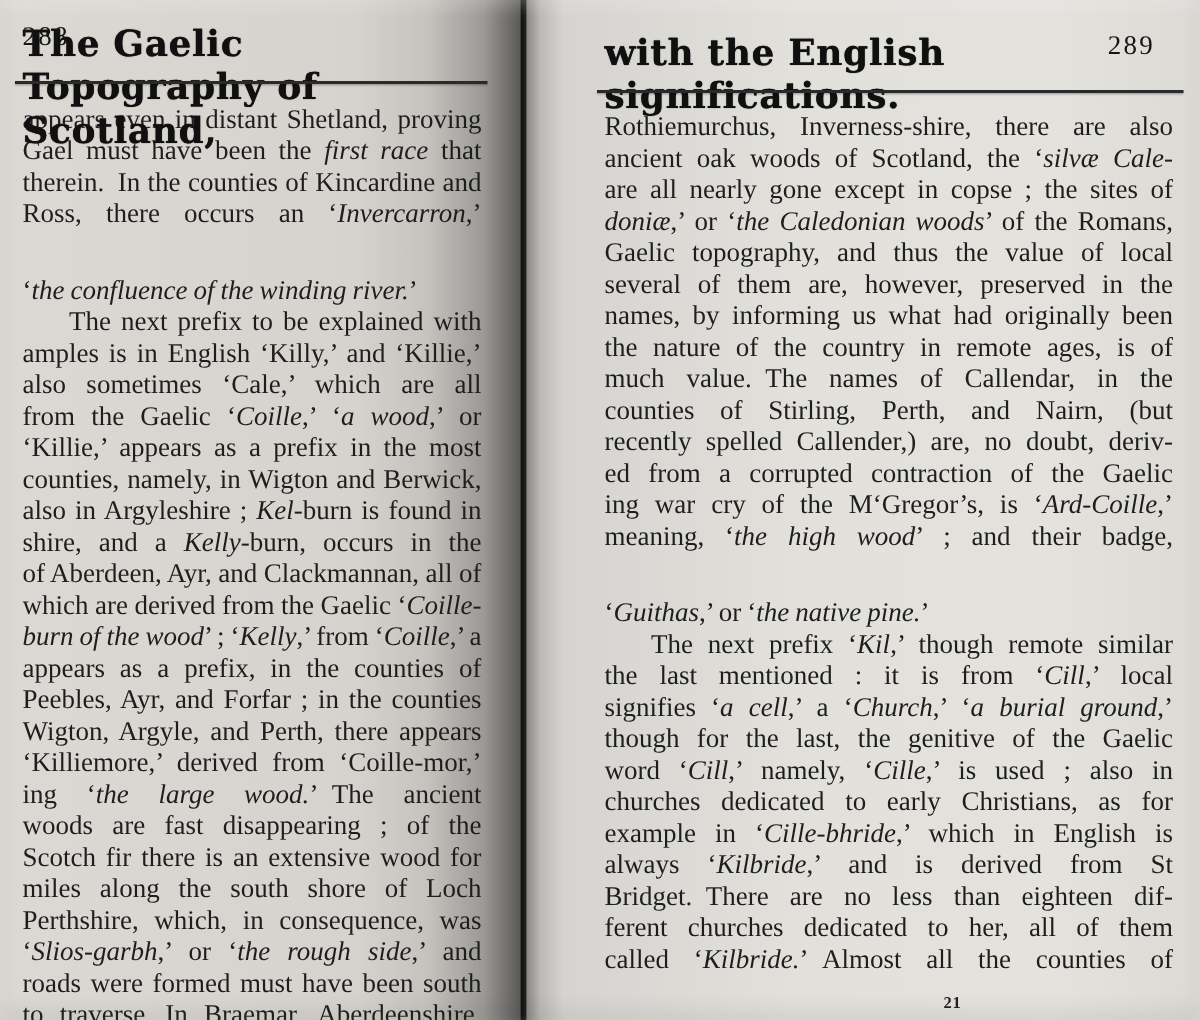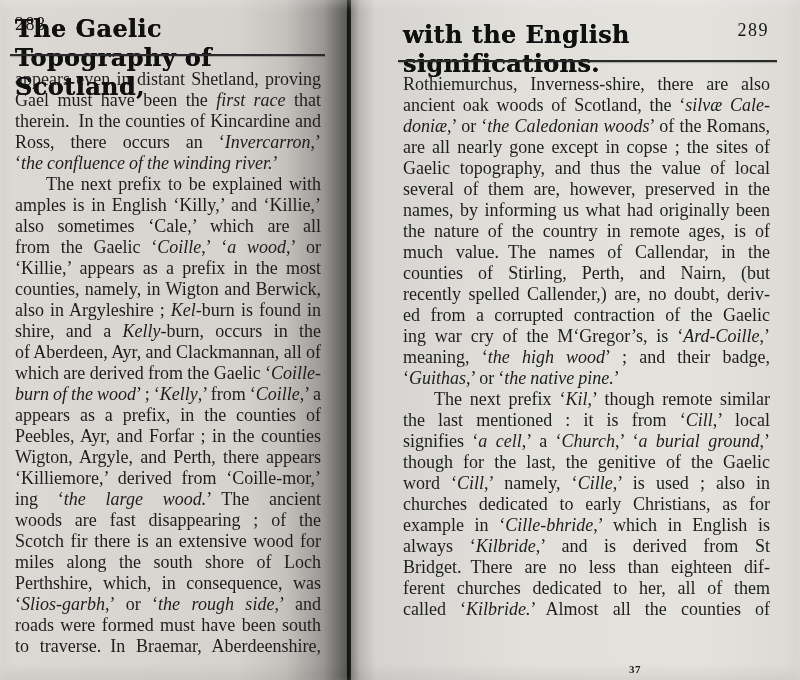--- a/index.html
+++ b/index.html
@@ -20,54 +20,54 @@
     padding:12px 26px 0 15px;
   }
   
   #gutter{width:4px;height:680px;background:linear-gradient(to right,#0e0e0e,#232323);}
   
   #right-page{
     position:relative;
     flex:1;height:680px;
     background:linear-gradient(to right,#878683 0%,#bab8b4 2%,#d6d4d0 5.5%,#e2e0db 40%,#e4e2dd 78%,#dcdad5 100%);
     box-sizing:border-box;
-    padding:18px 30px 0 52px;
+    padding:18px 18px 0 52px;
   }
   
   .page-header{position:relative;height:44px;}
   .running-title{
     display:block;
     font-family:"DejaVu Serif",serif;
     font-weight:700;font-size:24px;letter-spacing:.4px;
     color:#101010;
     padding-top:2px;
     text-shadow:0 0 .6px #101010;
   }
   .page-number{
     position:absolute;top:2px;
     font-size:18px;font-weight:400;letter-spacing:1.5px;color:#151515;
   }
   #left-page .page-number{left:0;}
-  #right-page .page-number{right:1px;}
+  #right-page .page-number{right:12px;}
   .header-rule{
     position:absolute;bottom:0;height:2px;background:#2a2a2a;
     box-shadow:0 1px 1px rgba(0,0,0,.25);
   }
   #left-page .header-rule{left:-5px;right:-4px;}
   #right-page .header-rule{left:-5px;right:-7px;}
   
   .page-body{margin-top:13px;}
   #right-page .page-body{margin-top:12px;}
   .line{
     font-size:18px;line-height:21px;height:21px;overflow:hidden;
     text-align:justify;text-align-last:justify;-moz-text-align-last:justify;
     word-spacing:-.5px;
     white-space:normal;
   }
-  .line.last-line{text-align-last:left;-moz-text-align-last:left;}
+  .line.last-line{text-align-last:left;margin-top:30px;-moz-text-align-last:left;}
   .line.indent{text-indent:31px;}
   .line i{font-style:italic;}
   
   #signature-mark{
     position:absolute;left:278px;bottom:5px;
     font-size:11px;font-weight:700;letter-spacing:.5px;color:#222;
   }
   
   #spread::after{
     content:"";position:absolute;inset:0;pointer-events:none;
@@ -126,22 +126,22 @@
   <div id="right-page">
     <div class="page-header">
       <span class="running-title">with the English significations.</span>
       <span class="page-number">289</span>
       <div class="header-rule"></div>
     </div>
     <div class="page-body" id="right-body">
         <div>
           <div class="line"><span>Rothiemurchus, Inverness-shire, there are also</span></div>
           <div class="line"><span>ancient oak woods of Scotland, the ‘</span><i>silvæ Cale-</i></div>
+          <div class="line"><span>are all nearly gone except in copse ; the sites of</span></div>
           <div class="line"><i>doniæ</i><span>,’ or ‘</span><i>the Caledonian woods</i><span>’ of the Romans,</span></div>
-          <div class="line"><span>are all nearly gone except in copse ; the sites of</span></div>
           <div class="line"><span>Gaelic topography, and thus the value of local</span></div>
           <div class="line"><span>several of them are, however, preserved in the</span></div>
           <div class="line"><span>names, by informing us what had originally been</span></div>
           <div class="line"><span>the nature of the country in remote ages, is of</span></div>
           <div class="line"><span>much value. The names of Callendar, in the</span></div>
           <div class="line"><span>counties of Stirling, Perth, and Nairn, (but</span></div>
           <div class="line"><span>recently spelled Callender,) are, no doubt, deriv-</span></div>
           <div class="line"><span>ed from a corrupted contraction of the Gaelic</span></div>
           <div class="line"><span>ing war cry of the M‘Gregor’s, is ‘</span><i>Ard-Coille</i><span>,’</span></div>
           <div class="line"><span>meaning, ‘</span><i>the high wood</i><span>’ ; and their badge,</span></div>
@@ -154,16 +154,16 @@
           <div class="line"><span>though for the last, the genitive of the Gaelic</span></div>
           <div class="line"><span>word ‘</span><i>Cill</i><span>,’ namely, ‘</span><i>Cille</i><span>,’ is used ; also in</span></div>
           <div class="line"><span>churches dedicated to early Christians, as for</span></div>
           <div class="line"><span>example in ‘</span><i>Cille-bhride</i><span>,’ which in English is</span></div>
           <div class="line"><span>always ‘</span><i>Kilbride</i><span>,’ and is derived from St</span></div>
           <div class="line"><span>Bridget. There are no less than eighteen dif-</span></div>
           <div class="line"><span>ferent churches dedicated to her, all of them</span></div>
           <div class="line"><span>called ‘</span><i>Kilbride.</i><span>’ Almost all the counties of</span></div>
         </div>
       </div>
-    <span id="signature-mark">37</span>
+    <span id="signature-mark">21</span>
   </div>
 
 </div>
 
 </body></html>

